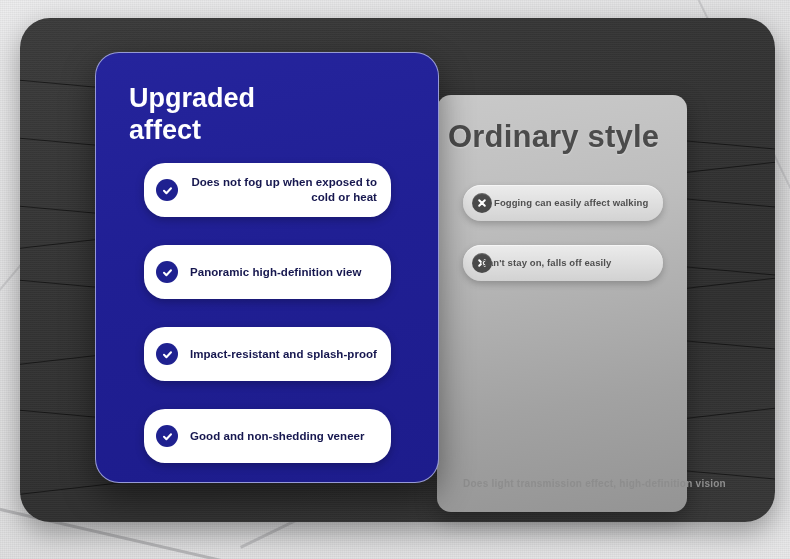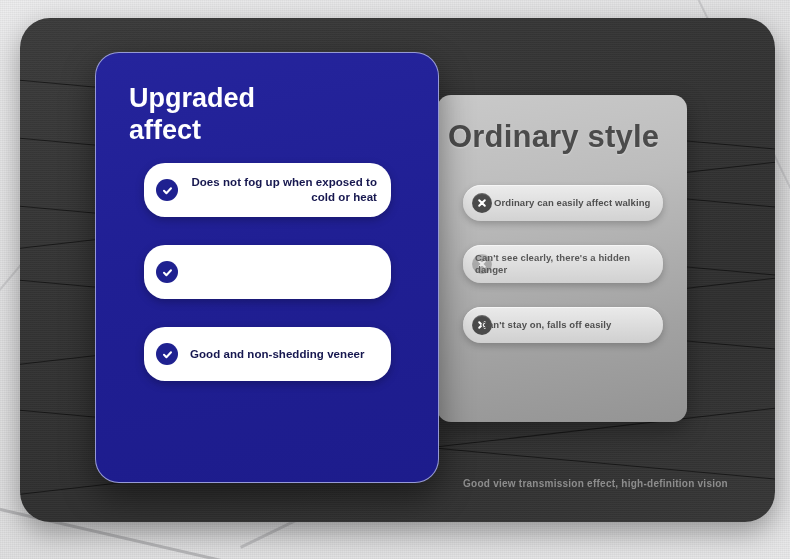--- a/index.html
+++ b/index.html
@@ -48,21 +48,21 @@
   .d2{left:-20px;top:118px;width:840px;transform:rotate(5.2deg);}
   .d3{left:-20px;top:186px;width:840px;transform:rotate(5.2deg);}
   .d4{left:-20px;top:260px;width:840px;transform:rotate(5.2deg);}
   .d5{left:-20px;top:390px;width:840px;transform:rotate(5.2deg);}
   .d6{left:-20px;top:348px;width:840px;transform:rotate(-6.5deg);}
   .d7{left:-20px;top:232px;width:840px;transform:rotate(-6.5deg);}
   .d8{left:-20px;top:478px;width:840px;transform:rotate(-6.5deg);}
 
   
   .ordinary{
-    position:absolute;left:437px;top:95px;width:250px;height:327px;
+    position:absolute;left:437px;top:95px;width:250px;height:417px;
     border-radius:14px;
     background:linear-gradient(170deg,#c9c9c9 0%,#bdbdbd 30%,#a2a2a2 72%,#949494 100%);
     box-shadow:0 8px 22px rgba(0,0,0,.30);
     filter:blur(.55px);
     overflow:hidden;
   }
   .ordinary-title{
     position:absolute;left:11px;top:24px;width:240px;
     font-size:31px;font-weight:bold;color:#4b4b4b;letter-spacing:.2px;
     text-shadow:0 1px 2px rgba(255,255,255,.35);
@@ -157,71 +157,72 @@
     <div class="ordinary-title">Ordinary style</div>
 
     <div class="ord-list">
 
       <div class="ord-pill">
         <span class="x-icon">
           <svg width="12" height="12" viewBox="0 0 12 12">
             <path d="M3.2 3.2 L8.8 8.8 M8.8 3.2 L3.2 8.8" stroke="#ffffff" stroke-width="2" stroke-linecap="round" fill="none"></path>
           </svg>
         </span>
-        <span class="ord-txt">Ordinary can easily affect walking</span>
-      </div>
-
-      <div class="ord-pill wide faded">
-        <span class="x-icon">
-          <svg width="12" height="12" viewBox="0 0 12 12">
-            <path d="M3.2 3.2 L8.8 8.8 M8.8 3.2 L3.2 8.8" stroke="#ffffff" stroke-width="2" stroke-linecap="round" fill="none"></path>
-          </svg>
-        </span>
-        <span class="ord-txt">Can't see clearly, there's a hidden danger</span>
-      </div>
+        <span class="ord-txt">Fogging can easily affect walking</span>
+      </div>
+
 
 
       <div class="ord-pill loose">
         <span class="x-icon">
           <svg width="12" height="12" viewBox="0 0 12 12">
             <path d="M3.2 3.2 L8.8 8.8 M8.8 3.2 L3.2 8.8" stroke="#ffffff" stroke-width="2" stroke-linecap="round" fill="none"></path>
           </svg>
         </span>
         <span class="ord-txt">Can't stay on, falls off easily</span>
       </div>
 
     </div>
   </div>
 
-  <div class="caption">Good view transmission effect, high-definition vision</div>
+  <div class="caption">Does light transmission effect, high-definition vision</div>
 
   <div class="upgraded">
     <div class="up-title">
       <div>Upgraded</div>
       <div>affect</div>
     </div>
 
     <div class="up-list">
 
       <div class="up-pill">
         <span class="check-icon">
           <svg width="13" height="13" viewBox="0 0 13 13">
             <path d="M3 6.8 L5.4 9.2 L10 4.2" stroke="#ffffff" stroke-width="2" fill="none" stroke-linecap="round" stroke-linejoin="round"></path>
           </svg>
         </span>
         <span class="up-txt">Does not fog up when exposed to cold or heat</span>
       </div>
 
-
-      <div class="up-pill">
-        <span class="check-icon">
-          <svg width="13" height="13" viewBox="0 0 13 13">
-            <path d="M3 6.8 L5.4 9.2 L10 4.2" stroke="#ffffff" stroke-width="2" fill="none" stroke-linecap="round" stroke-linejoin="round"></path>
-          </svg>
-        </span>
+      <div class="up-pill">
+        <span class="check-icon">
+          <svg width="13" height="13" viewBox="0 0 13 13">
+            <path d="M3 6.8 L5.4 9.2 L10 4.2" stroke="#ffffff" stroke-width="2" fill="none" stroke-linecap="round" stroke-linejoin="round"></path>
+          </svg>
+        </span>
+        <span class="up-txt">Panoramic high-definition view</span>
+      </div>
+
+      <div class="up-pill">
+        <span class="check-icon">
+          <svg width="13" height="13" viewBox="0 0 13 13">
+            <path d="M3 6.8 L5.4 9.2 L10 4.2" stroke="#ffffff" stroke-width="2" fill="none" stroke-linecap="round" stroke-linejoin="round"></path>
+          </svg>
+        </span>
+        <span class="up-txt">Impact-resistant and splash-proof</span>
       </div>
 
       <div class="up-pill">
         <span class="check-icon">
           <svg width="13" height="13" viewBox="0 0 13 13">
             <path d="M3 6.8 L5.4 9.2 L10 4.2" stroke="#ffffff" stroke-width="2" fill="none" stroke-linecap="round" stroke-linejoin="round"></path>
           </svg>
         </span>
         <span class="up-txt">Good and non-shedding veneer</span>
       </div>

